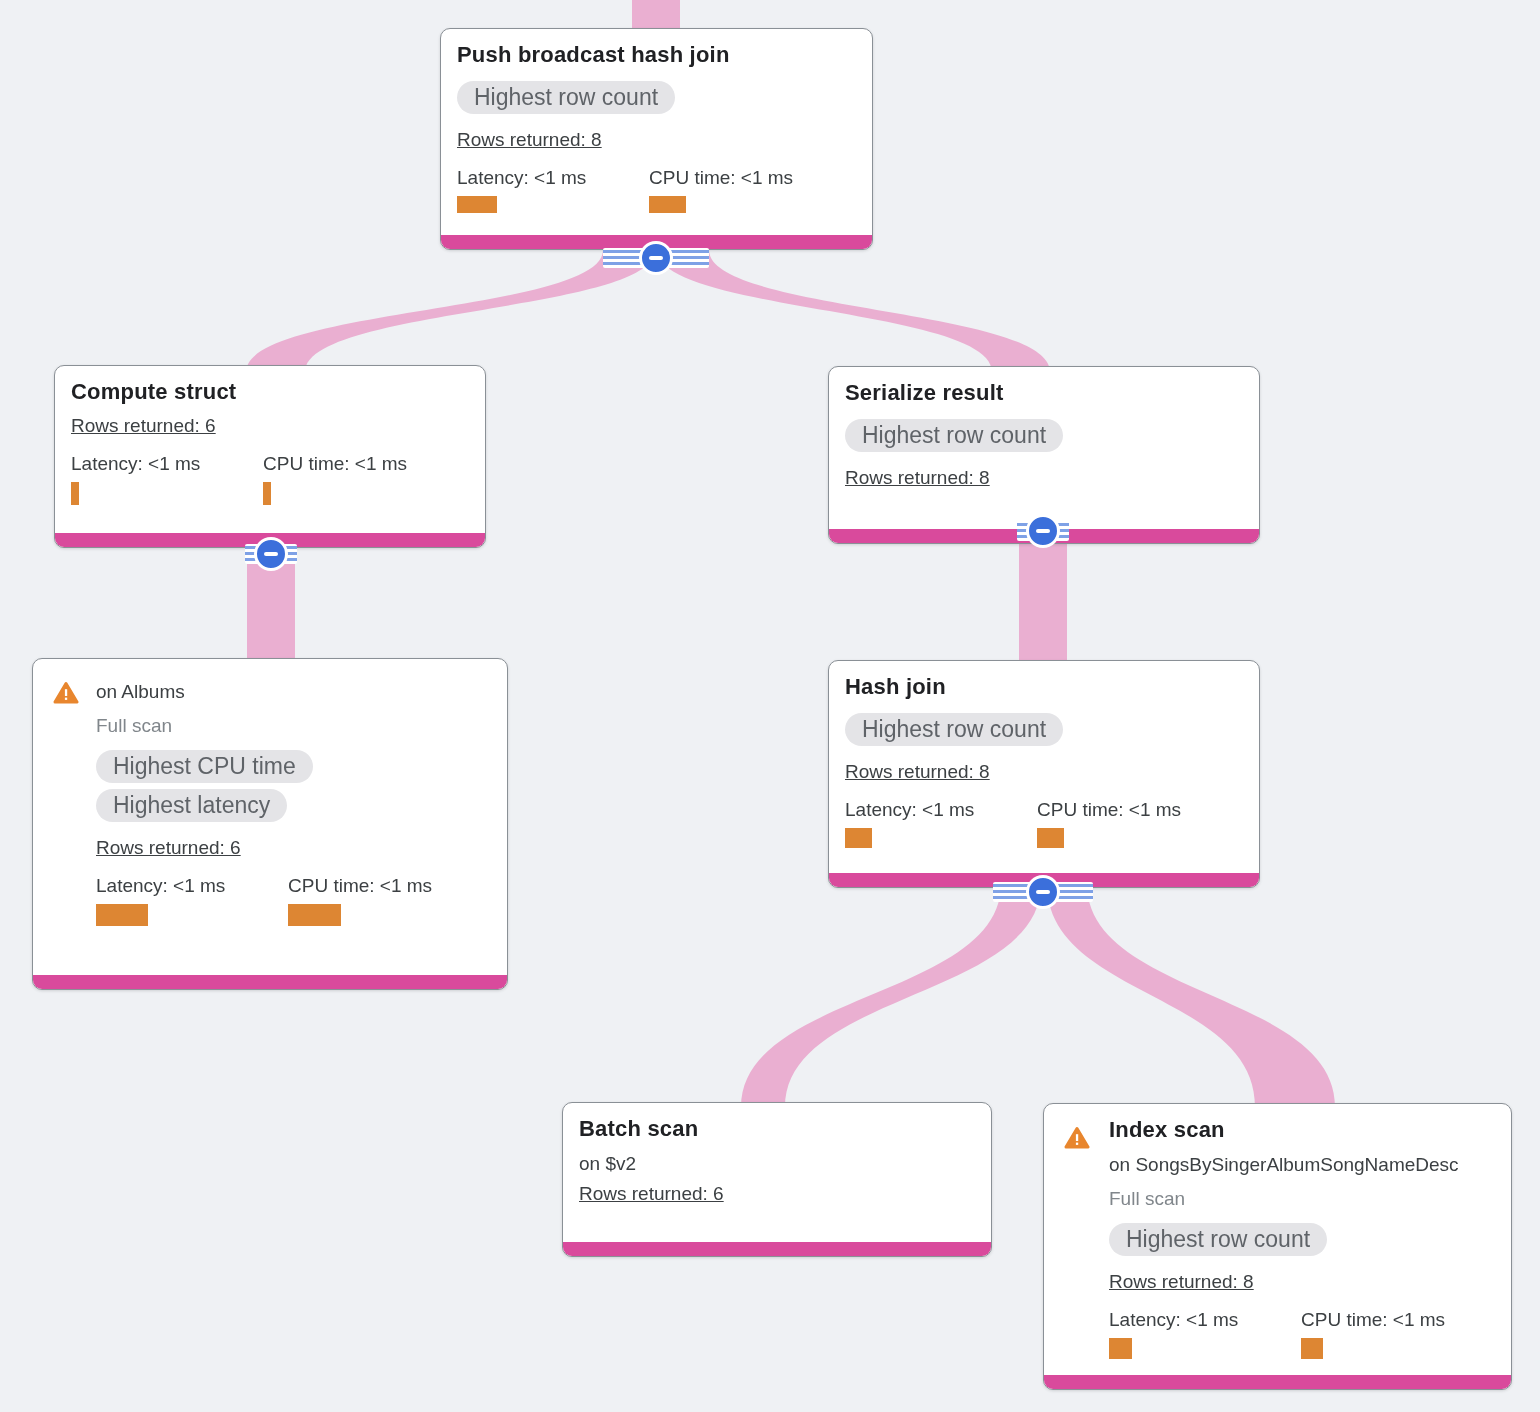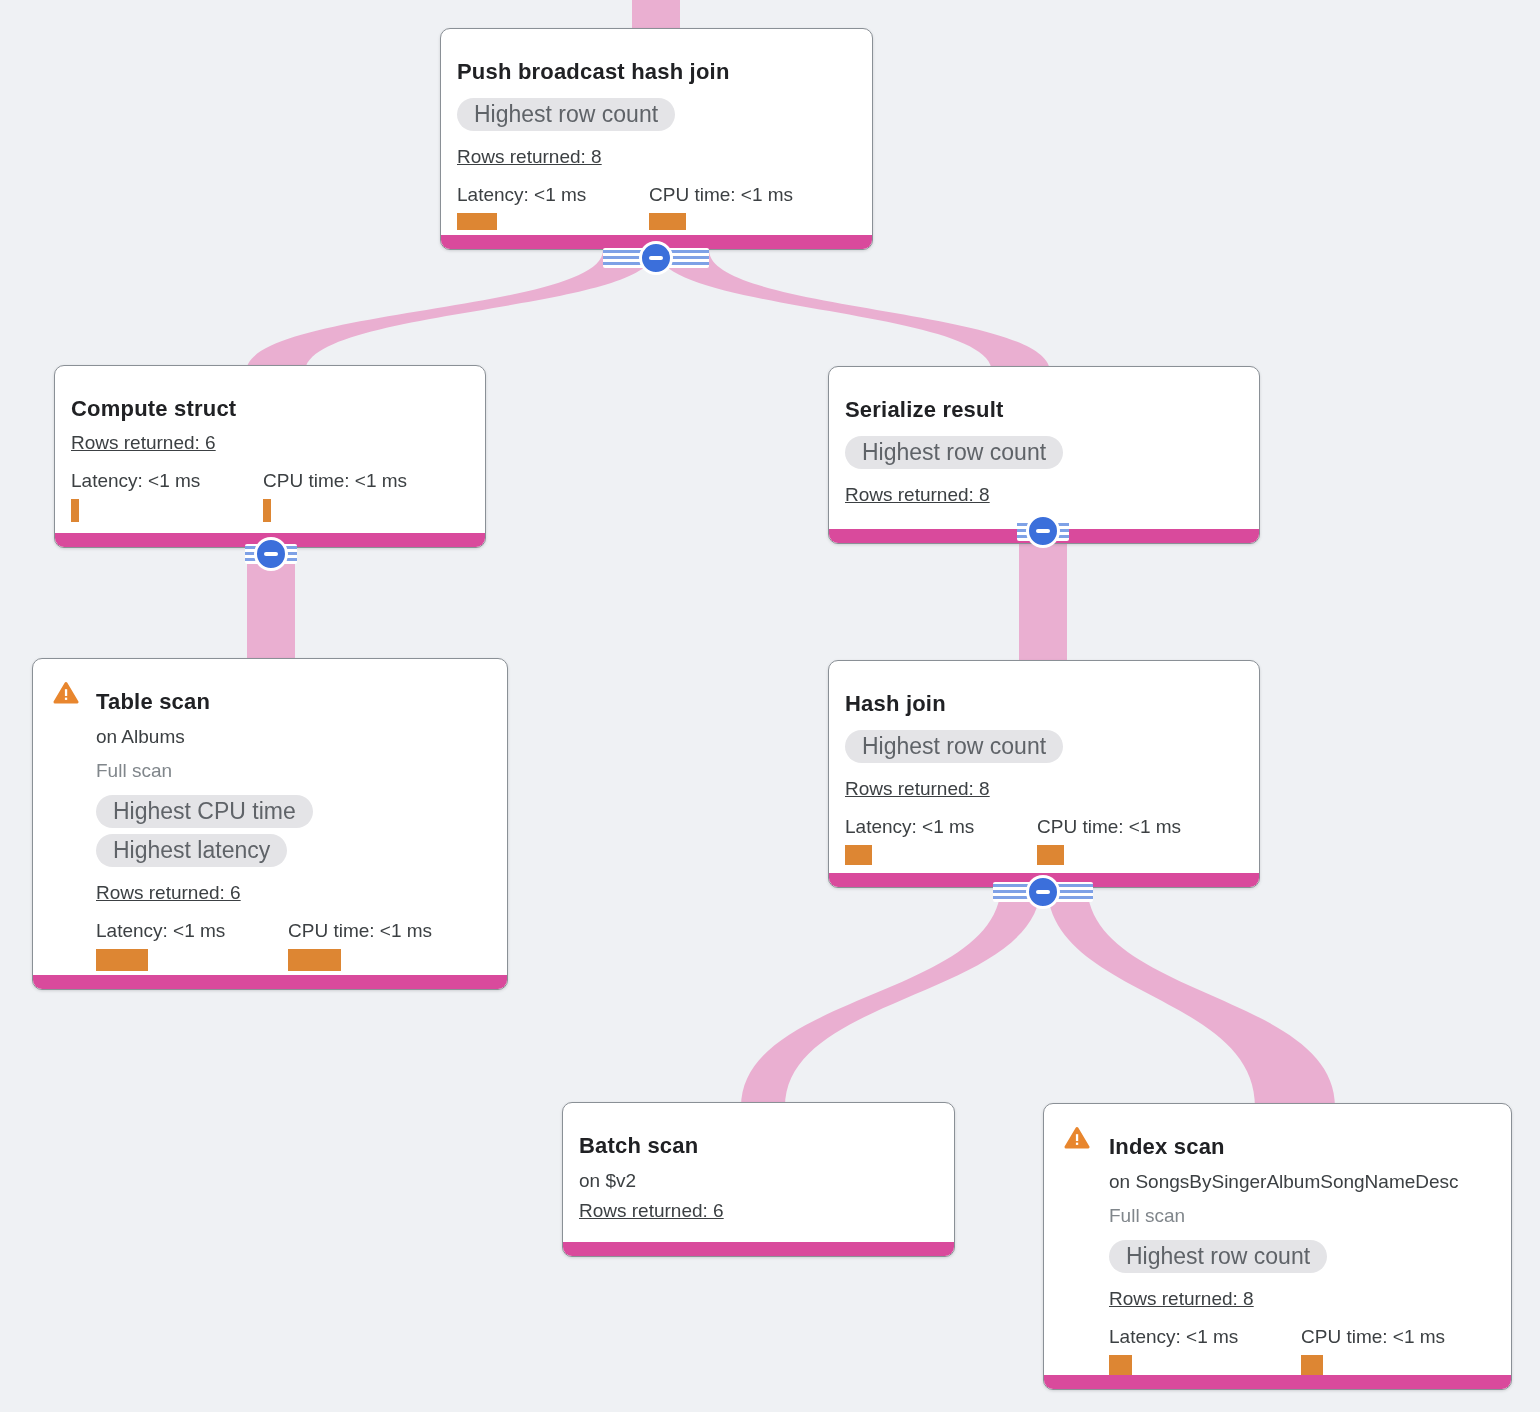--- a/index.html
+++ b/index.html
@@ -20,21 +20,21 @@
   body{font-family:"Liberation Sans",sans-serif;background:var(--bg);}
   .canvas{position:relative;width:1540px;height:1412px;background:var(--bg);overflow:hidden;}
 
   .ribbons{position:absolute;left:0;top:0;z-index:0;}
   .ribbons path{fill:var(--ribbon);}
 
   .card{position:absolute;z-index:2;background:#fff;border:1px solid var(--border);
         border-radius:10px;box-shadow:0 1px 3px rgba(60,64,67,.18);box-sizing:border-box;}
   .card .bottombar{position:absolute;left:0;right:0;bottom:0;height:14px;
         background:var(--magenta);border-radius:0 0 9px 9px;}
-  .card-inner{padding:29px 16px 0 16px;}
+  .card-inner{padding:12px 16px 0 16px;}
   .card-inner.indented{padding-left:63px;}
 
   .warn{position:absolute;left:20px;top:22px;width:26px;height:24px;}
 
   .title{font-size:22px;line-height:28px;font-weight:700;color:var(--title);letter-spacing:.2px;}
   .target{font-size:19px;line-height:24px;color:var(--body);margin-top:9px;}
   .fullscan{font-size:19px;line-height:24px;color:var(--muted);margin-top:10px;}
   .badges{margin-top:9px;}
   .badge{display:inline-block;background:var(--badge-bg);color:var(--badge-text);
          font-size:23px;line-height:23px;padding:5px 17px;border-radius:17px;margin:3px 0;}
@@ -44,21 +44,21 @@
   .metric{width:192px;}
   .metric-label{font-size:19px;line-height:24px;color:var(--body);}
   .metric-bar{background:var(--orange);margin-top:6px;}
 
   
   .card-push      {left:440px;top:28px;  width:433px;height:222px;}
   .card-compute   {left:54px; top:365px; width:432px;height:183px;}
   .card-serialize {left:828px;top:366px; width:432px;height:178px;}
   .card-table     {left:32px; top:658px; width:476px;height:332px;}
   .card-hash      {left:828px;top:660px; width:432px;height:228px;}
-  .card-batch     {left:562px;top:1102px;width:393px;height:155px;border-radius:10px;}
+  .card-batch     {left:562px;top:1102px;width:430px;height:155px;border-radius:10px;}
   .card-index     {left:1043px;top:1103px;width:469px;height:287px;}
 
   
   .collapse{position:absolute;z-index:3;transform:translate(-50%,-50%);
             display:flex;align-items:center;justify-content:center;}
   .stripes{position:absolute;left:0;right:0;top:50%;height:20px;transform:translateY(-50%);
            border-radius:2px;
            background:linear-gradient(#fff 0,#fff 2px,var(--stripe) 2px,var(--stripe) 5px,
                       #fff 5px,#fff 8px,var(--stripe) 8px,var(--stripe) 11px,
                       #fff 11px,#fff 14px,var(--stripe) 14px,var(--stripe) 17px,#fff 17px,#fff 20px);}
@@ -136,21 +136,20 @@
     <div class="bottombar"></div>
   </div>
 
   <div class="card card-table">
     <svg class="warn" viewBox="0 0 26 24">
       <path d="M13 2.5 L24 21 H2 Z" fill="#e8862e" stroke="#e8862e" stroke-width="3" stroke-linejoin="round"></path>
       <rect x="11.9" y="8.2" width="2.3" height="6.8" fill="#fff"></rect>
       <rect x="11.9" y="16.6" width="2.3" height="2.3" fill="#fff"></rect>
     </svg>
     <div class="card-inner indented">
-      <div class="title">Table scan</div>
       <div class="target">on Albums</div>
       <div class="fullscan">Full scan</div>
       <div class="badges">
         <div class="badge-row"><span class="badge">Highest CPU time</span></div>
         <div class="badge-row"><span class="badge">Highest latency</span></div>
       </div>
       <div class="rows">Rows returned: 6</div>
       <div class="metrics">
         <div class="metric">
           <div class="metric-label">Latency: &lt;1 ms</div>

